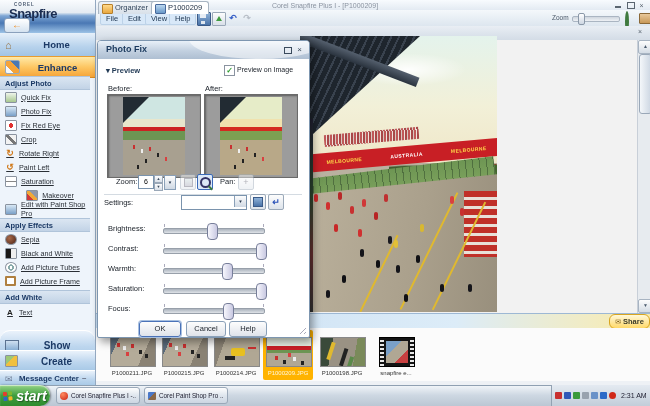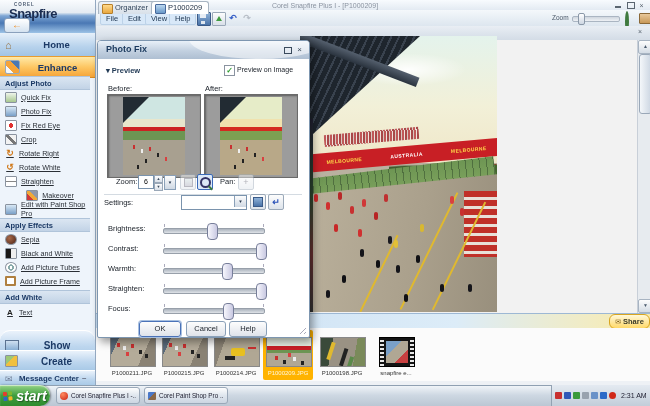--- a/index.html
+++ b/index.html
@@ -367,25 +367,25 @@
     <div class="abs side-item" style="top:132px;">
         <span class="ico i-crop"></span>
         <span>Crop</span>
       </div>
     <div class="abs side-item" style="top:146px;">
         <span class="ico i-rot">↻</span>
         <span>Rotate Right</span>
       </div>
     <div class="abs side-item" style="top:160px;">
         <span class="ico i-rot">↺</span>
-        <span>Rotate White</span>
+        <span>Paint Left</span>
       </div>
     <div class="abs side-item" style="top:174px;">
         <span class="ico i-straight"></span>
-        <span>Straighten</span>
+        <span>Saturation</span>
       </div>
     <div class="abs side-item" style="top:188px;justify-content:center;">
         <span class="ico i-makeover"></span>
         <span>Makeover</span>
       </div>
     <div class="abs side-item" style="top:202px;">
         <span class="ico i-picb"></span>
         <span>Edit with Paint Shop Pro</span>
       </div>
 
@@ -500,21 +500,21 @@
     </div>
     <div class="sl-row" style="top:220px;">
       <span class="sl-label">Warmth:</span>
       <span class="sl-track">
           <i class="sl-tick" style="left:0;"></i>
           <i class="sl-tick" style="right:0;"></i>
           <span class="sl-thumb" style="left: calc(63% - 5px);"></span>
         </span>
     </div>
     <div class="sl-row" style="top:240px;">
-      <span class="sl-label">Straighten:</span>
+      <span class="sl-label">Saturation:</span>
       <span class="sl-track">
           <i class="sl-tick" style="left:0;"></i>
           <i class="sl-tick" style="right:0;"></i>
           <span class="sl-thumb" style="left: calc(97% - 5px);"></span>
         </span>
     </div>
     <div class="sl-row" style="top:260px;">
       <span class="sl-label">Focus:</span>
       <span class="sl-track">
           <i class="sl-tick" style="left:0;"></i>

